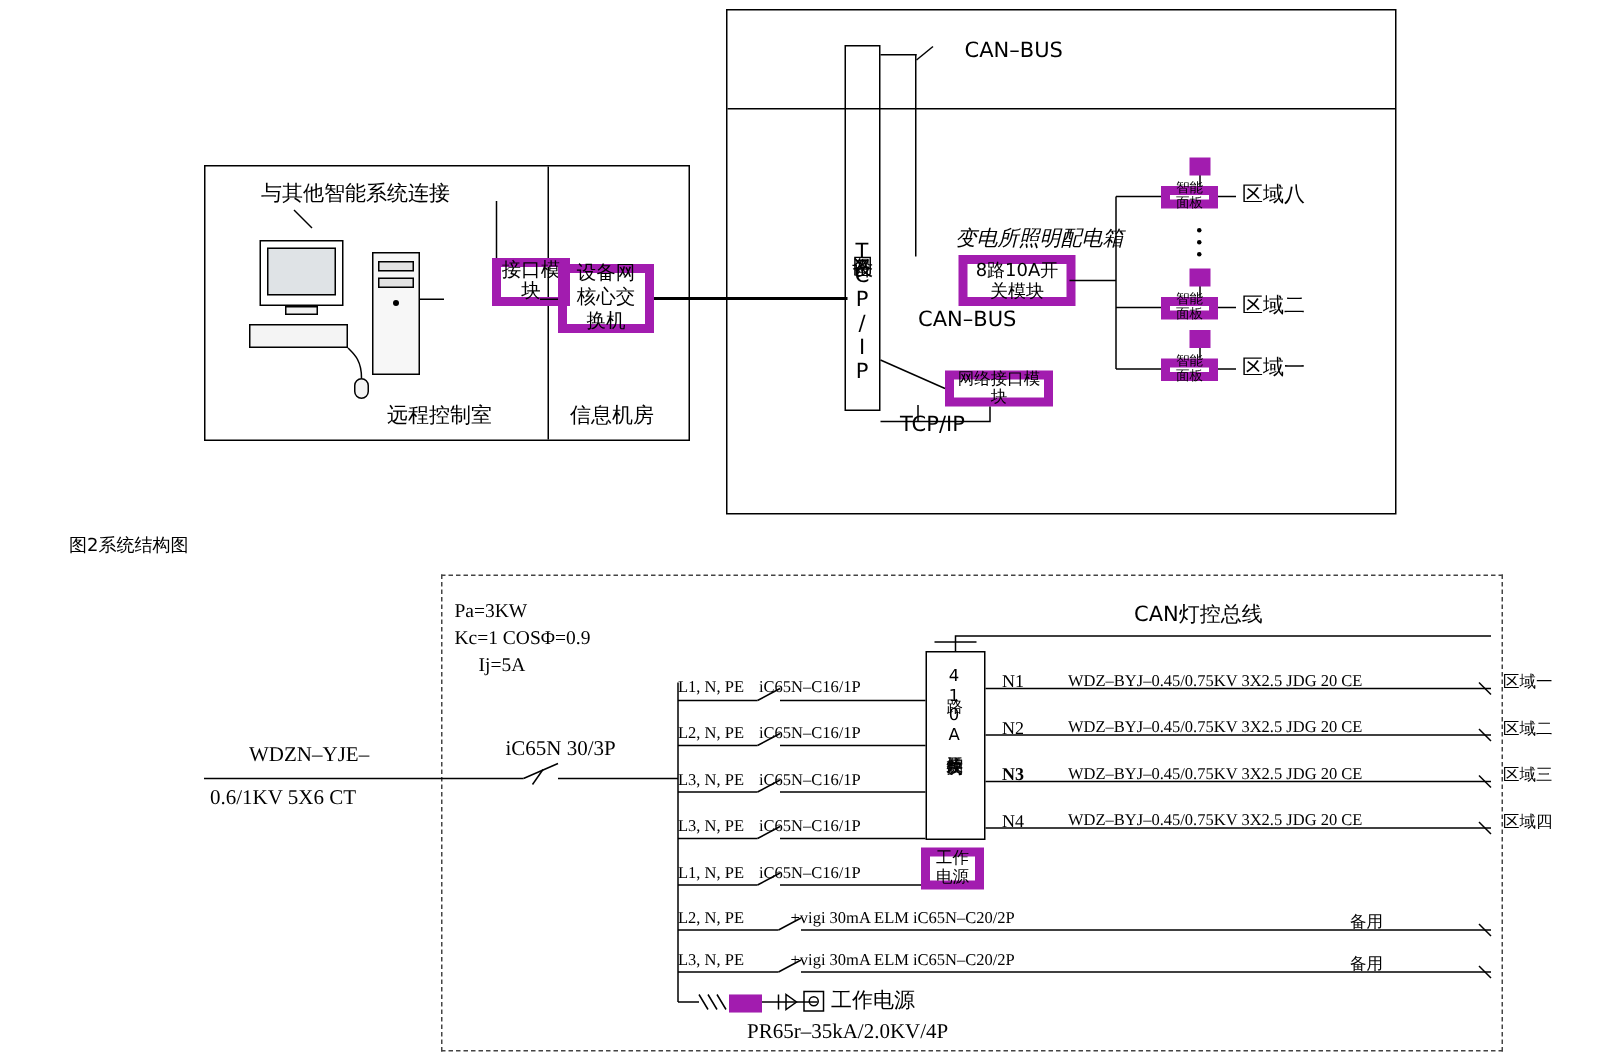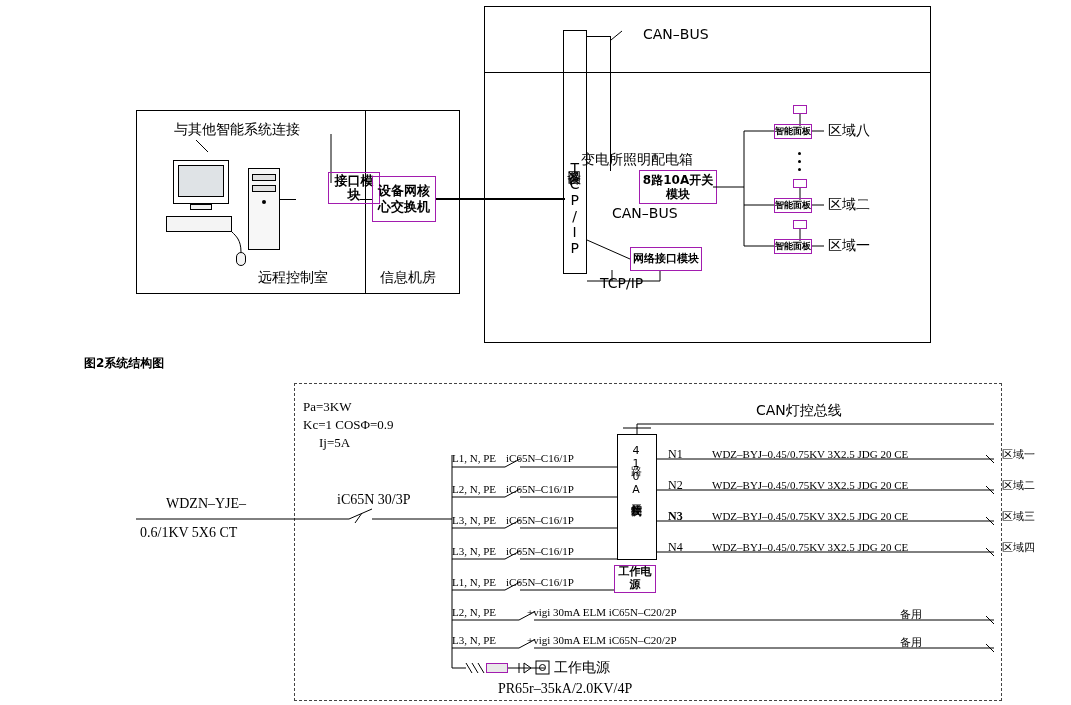--- a/index.html
+++ b/index.html
@@ -7,21 +7,21 @@
     width:1071px;height:705px;position:relative;background:#ffffff;
     font-family:"Liberation Serif",serif;color:#000;overflow:hidden;
   }
   .box{position:absolute;border:1px solid #000;box-sizing:border-box;}
   .hline{position:absolute;background:#000;height:1px;}
   .vline{position:absolute;background:#000;width:1px;}
   .lbl{position:absolute;white-space:nowrap;line-height:1.1;}
   .cn{font-family:"DejaVu Sans",sans-serif;}
   .vtext{position:absolute;writing-mode:vertical-rl;text-orientation:upright;white-space:nowrap;line-height:1.05;}
   .dashed{position:absolute;border:1px dashed #444;box-sizing:border-box;}
-  .smallbox{position:absolute;border:1px solid #a21caf;box-sizing:border-box;display:flex;align-items:center;justify-content:center;text-align:center;line-height:1.1;font-weight:bold;}
+  .smallbox{position:absolute;border:6px solid #a21caf;box-sizing:border-box;display:flex;align-items:center;justify-content:center;text-align:center;line-height:1.1;}
   .dot{position:absolute;background:#000;border-radius:50%;}
   svg{position:absolute;overflow:visible;}.t11{font-size:11px}.t12{font-size:12px}
   .t13{font-size:13px}.t14{font-size:14px}.t9{font-size:9px}
 </style>
 </head>
 <body>
 
 <div class="box" style="left:484px;top:6px;width:447px;height:337px;"></div>
 
 <div class="hline" style="left:485px;top:72px;width:445px;"></div>
@@ -70,21 +70,21 @@
 <div class="box" style="left:563px;top:30px;width:24px;height:244px;"></div>
 <div class="vtext cn t14" style="left:567px;top:160px;">设备网TCP/IP</div>
 
 <div class="vline" style="left:610px;top:36px;height:135px;"></div>
 <div class="hline" style="left:587px;top:36px;width:24px;"></div>
 <svg style="left:0;top:0;width:1071px;height:705px;">
   <path d="M611 40 L622 31" stroke="#000" stroke-width="1" fill="none"></path>
 </svg>
 <div class="lbl cn t14" style="left:643px;top:27px;">CAN–BUS</div>
 
-<div class="lbl cn t14" style="left:581px;top:152px;">变电所照明配电箱</div>
+<div class="lbl cn t14" style="left:637px;top:152px;font-style:italic;">变电所照明配电箱</div>
 
 <div class="smallbox cn t12" style="left:639px;top:170px;width:78px;height:34px;line-height:1.2;">
   <span style="padding:0 2px;">8路10A开关模块</span>
 </div>
 
 <div class="lbl cn t14" style="left:612px;top:206px;">CAN–BUS</div>
 
 <div class="smallbox cn t11" style="left:630px;top:247px;width:72px;height:24px;">
   <span>网络接口模块</span>
 </div>
@@ -124,21 +124,21 @@
 </div>
 
 <div class="lbl cn t14" style="left:828px;top:123px;">区域八</div>
 <div class="lbl cn t14" style="left:828px;top:197px;">区域二</div>
 <div class="lbl cn t14" style="left:828px;top:238px;">区域一</div>
 
 <div class="dot" style="left:798px;top:152px;width:3px;height:3px;"></div>
 <div class="dot" style="left:798px;top:160px;width:3px;height:3px;"></div>
 <div class="dot" style="left:798px;top:168px;width:3px;height:3px;"></div>
 
-<div class="lbl cn t12" style="left:46px;top:357px;font-weight:bold;margin-left:38px;">图2系统结构图</div>
+<div class="lbl cn t12" style="left:46px;top:357px;font-weight:normal;">图2系统结构图</div>
 
 <div class="dashed" style="left:294px;top:383px;width:708px;height:318px;"></div>
 
 <div class="lbl t13" style="left:303px;top:400px;">Pa=3KW</div>
 <div class="lbl t13" style="left:303px;top:418px;">Kc=1 COSΦ=0.9</div>
 <div class="lbl t13" style="left:319px;top:436px;text-align:center;">Ij=5A</div>
 
 <div class="lbl t14" style="left:166px;top:496px;">WDZN–YJE–</div>
 <div class="lbl t14" style="left:140px;top:525px;">0.6/1KV 5X6 CT</div>
 

